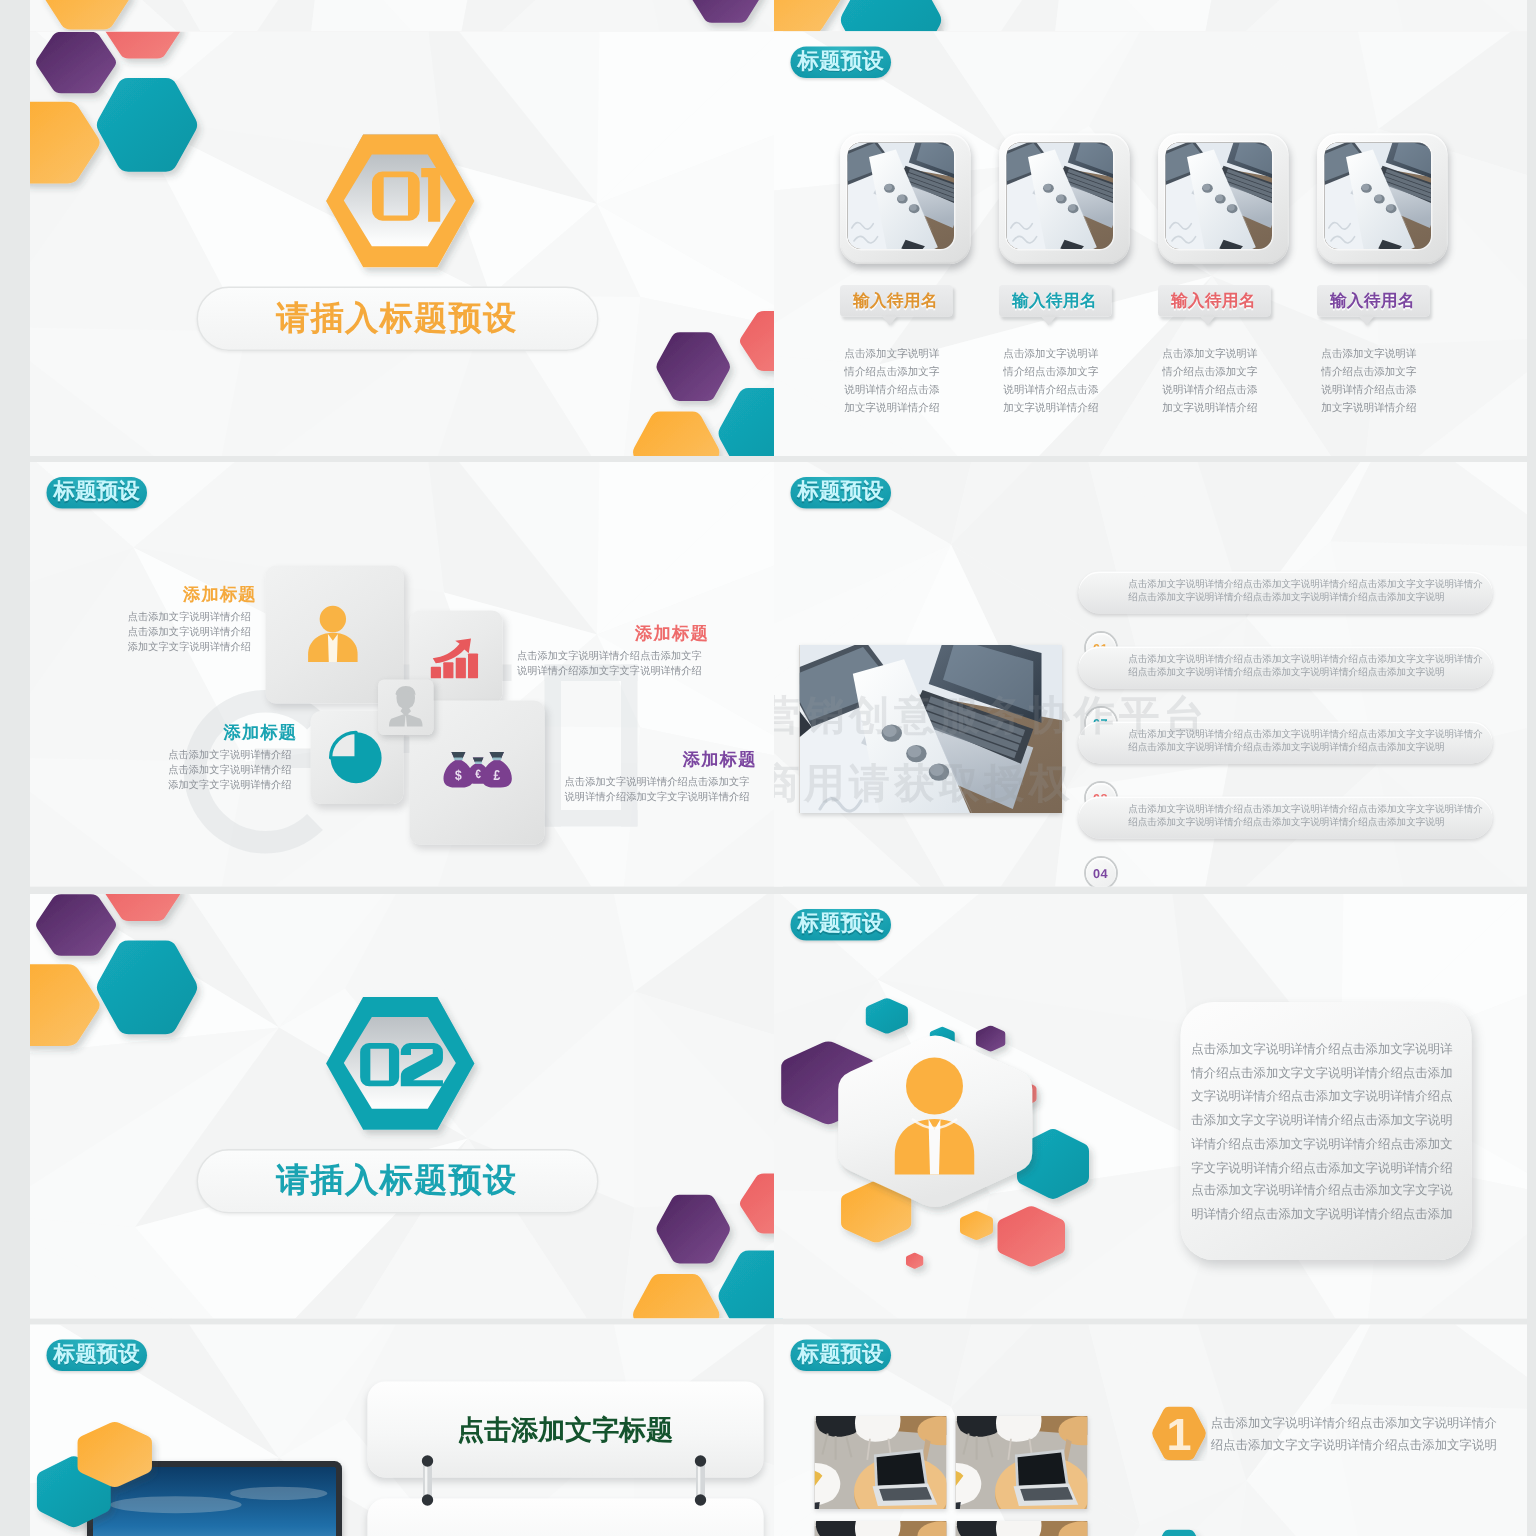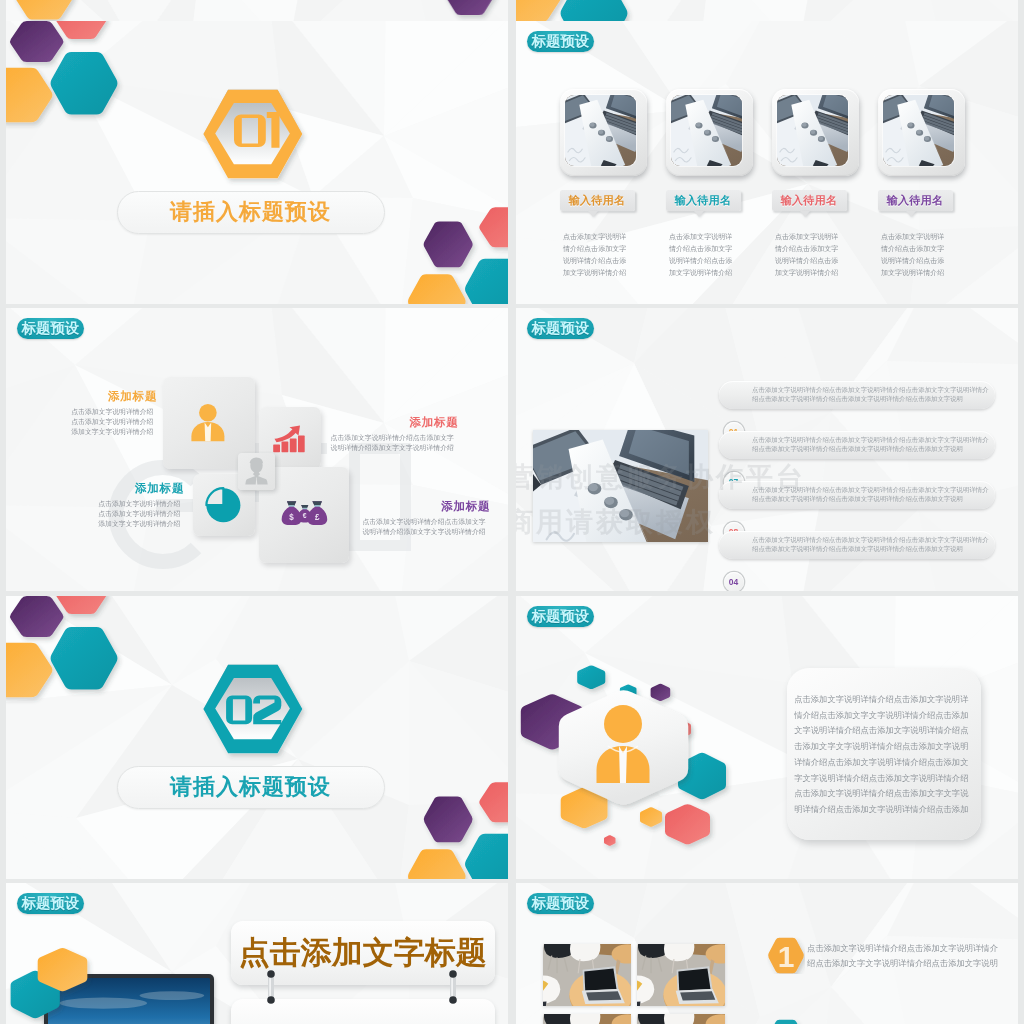--- a/index.html
+++ b/index.html
@@ -2,25 +2,25 @@
 <html><head>
 <meta charset="utf-8">
 <style>
   html,body{margin:0;padding:0;}
   body{width:1024px;height:1024px;overflow:hidden;background:#e7e9e9;
        font-family:"Liberation Sans",sans-serif;}
   #page{position:relative;width:1024px;height:1024px;overflow:hidden;background:#e7e9e9;}
 
   .slide{position:absolute;overflow:hidden;background:#f7f8f8;width:502px;height:283px;}
   .r0{top:-262px}.r1{top:21px}.r2{top:308px}.r3{top:596px}.r4{top:883px}
-  .c0{left:6px}.c1{left:516px}
+  .c0{left:20px}.c1{left:516px}
   .polybg{position:absolute;left:0;top:0;width:502px;height:283px;}
 
   
-  .badge{position:absolute;left:10.7px;top:9.5px;height:21.7px;padding:0 5px;width:67.6px;box-sizing:border-box;justify-content:flex-start;
+  .badge{position:absolute;left:10.7px;top:9.5px;height:21.7px;padding:0 5px;width:67.6px;box-sizing:border-box;justify-content:center;
     display:flex;align-items:center;border-radius:999px;
     background:radial-gradient(110% 160% at 50% 8%,#2fb5c2 0%,#0e97a8 70%,#0b8b9b 100%);
     box-shadow:0 1px 2px rgba(0,0,0,.16);}
   .badge span{font-size:14.4px;font-weight:bold;color:#c7f6fc;letter-spacing:0px;
     text-shadow:0 1px 0 rgba(0,80,95,.35);line-height:1;}
 
   
   .pcard{position:absolute;top:68px;width:90px;}
   .pframe{position:relative;width:87px;height:87px;border-radius:14px;
     background:linear-gradient(146deg,#fefefe 0%,#f1f2f2 42%,#dcdddd 100%);
@@ -874,22 +874,22 @@
     </div>
   </div>
   <svg width="120" height="160" viewBox="0 0 120 160" style="position:absolute;left:0px;top:58px">
     <g filter="url(#hxsh)">
       <use href="#hxv" fill="url(#gTe)" transform="translate(4.6,29.1) scale(0.492,0.488)"></use>
       <use href="#hxv" fill="url(#gOr)" transform="translate(31.7,6.3) scale(0.496,0.447)"></use>
     </g>
   </svg>
   <div class="hpanel" style="position:absolute;left:224.8px;top:38.3px;width:264px;height:64px;"></div>
   <div style="position:absolute;left:224.8px;top:38.3px;width:264px;height:64px;display:flex;
-              align-items:center;justify-content:center;font-size:31px;font-weight:bold;
-              color:#a16207;letter-spacing:0px;">点击添加文字标题</div>
+              align-items:center;justify-content:center;font-size:18px;font-weight:bold;
+              color:#14532d;letter-spacing:0px;">点击添加文字标题</div>
   <div class="hpanel" style="position:absolute;left:224.8px;top:116.3px;width:264px;height:64px;"></div>
   <svg width="14" height="36" viewBox="0 0 14 36" style="position:absolute;left:258px;top:87px">
     <rect x="4" y="2" width="6" height="30" rx="2" fill="#d4d7d9"></rect>
     <rect x="5.3" y="2" width="1.6" height="30" fill="#f4f5f5"></rect>
     <circle cx="7" cy="4" r="3.8" fill="#2e3338"></circle>
         <circle cx="7" cy="30" r="3.8" fill="#2e3338"></circle>
   </svg>
   <svg width="14" height="36" viewBox="0 0 14 36" style="position:absolute;left:440.4px;top:87px">
     <rect x="4" y="2" width="6" height="30" rx="2" fill="#d4d7d9"></rect>
     <rect x="5.3" y="2" width="1.6" height="30" fill="#f4f5f5"></rect>

